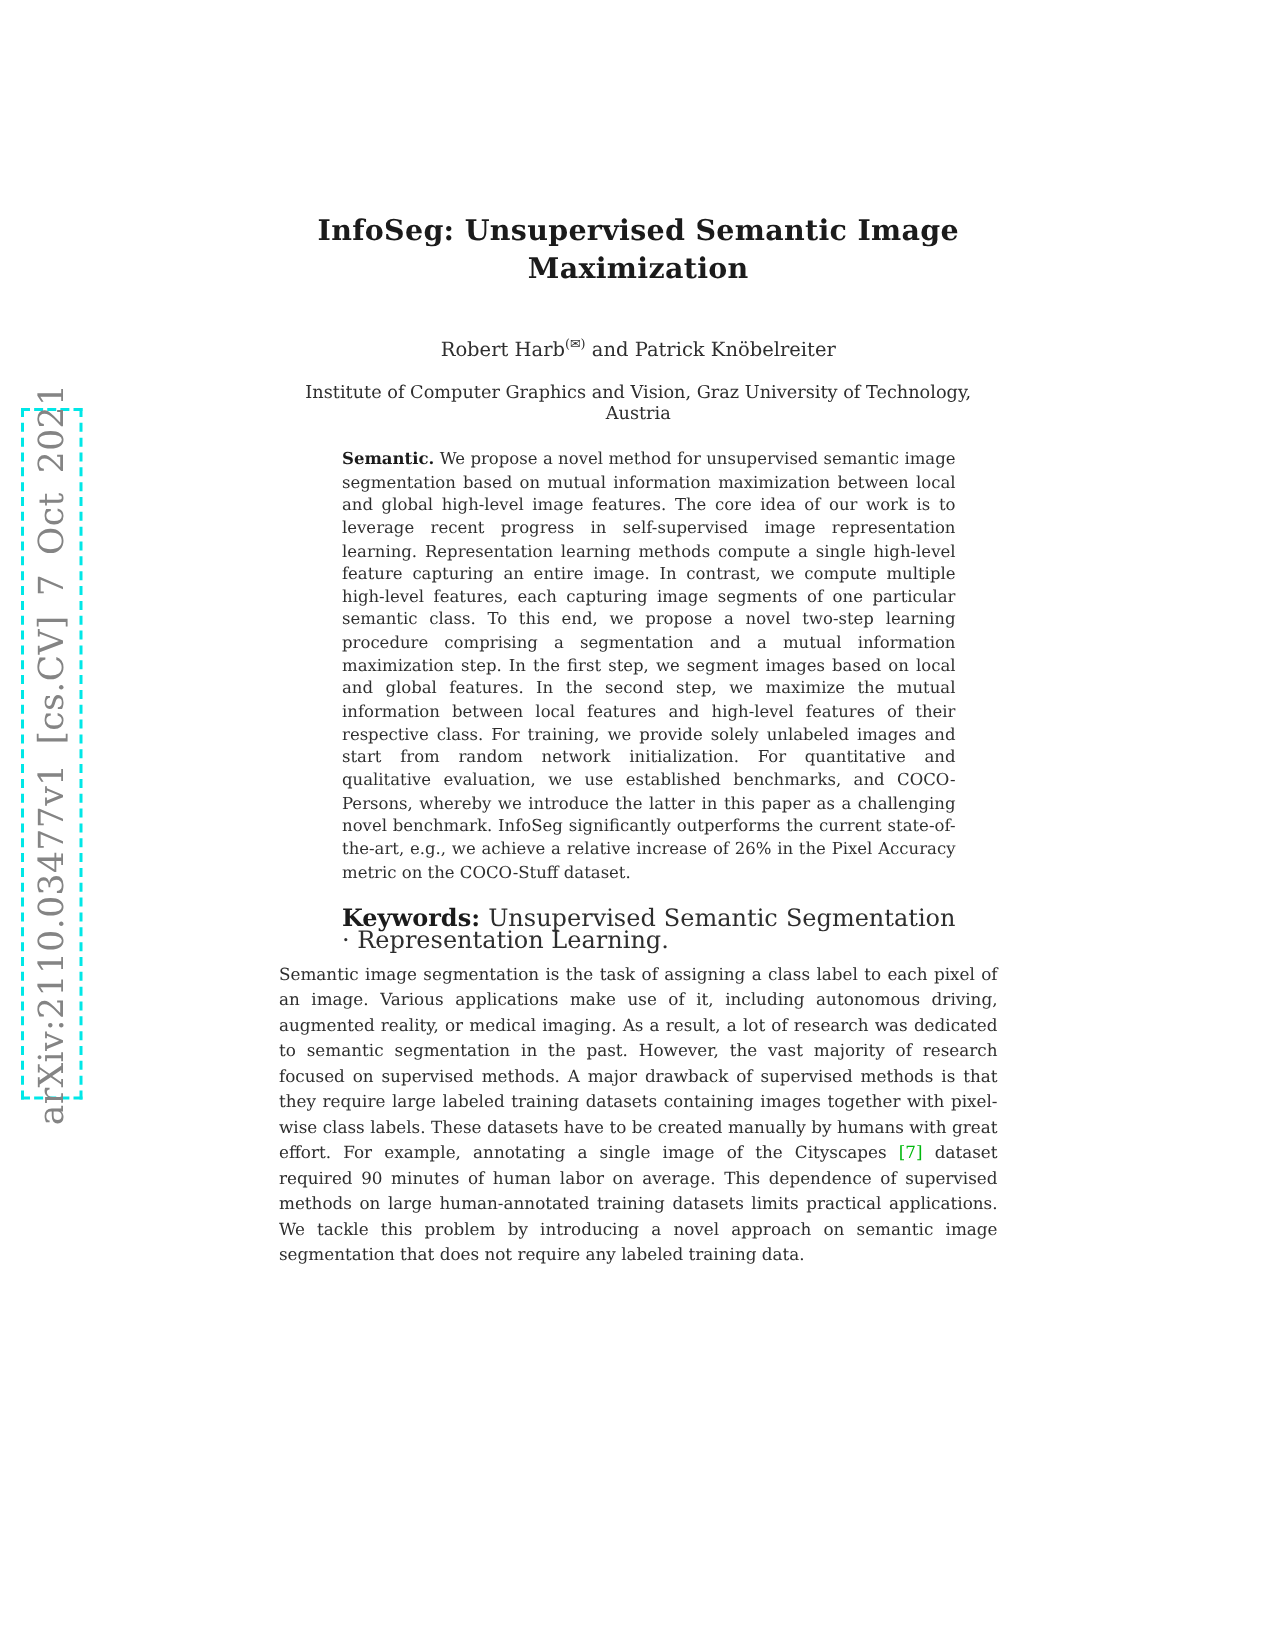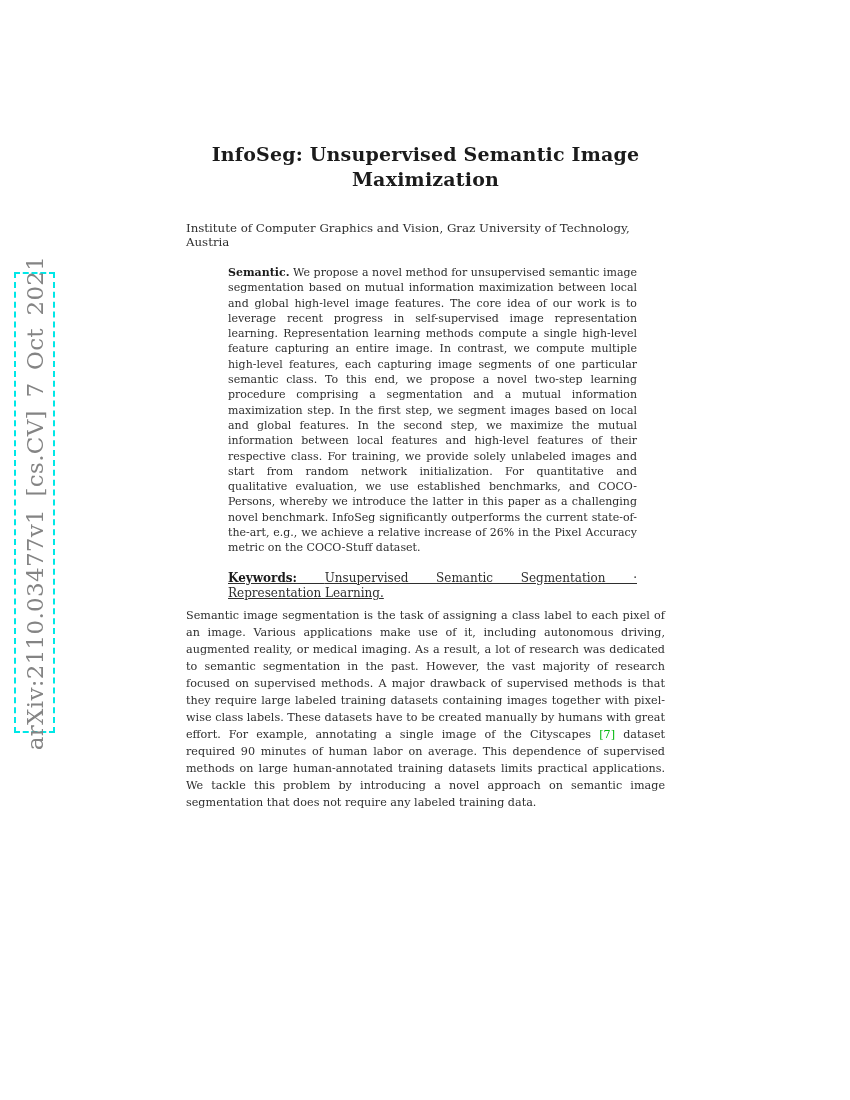--- a/index.html
+++ b/index.html
@@ -45,44 +45,44 @@
   .title-block { margin-top: 10px; }
   .authors-line {
     text-align: center;
     font-size: 13px;
     line-height: 17px;
     margin-top: 30px;
     color: #2e2e2e;
   }
   .authors-line sup { font-size: 8.5px; }
   .institute-line {
+    text-align: center;
     font-size: 11.8px;
     line-height: 14px;
-    margin-top: 29px;
+    margin-top: 12px;
   }
   .email-line {
     text-align: center;
     font-family: "DejaVu Sans Mono", monospace;
     font-size: 10.5px;
     line-height: 14px;
     margin-top: 3px;
     color: #252525;
   }
   .abstract-block {
     margin: 16px 28px 0 42px;
     font-size: 11px;
     line-height: 15.3px;
     text-align: justify;
   }
   .keywords-block {
     margin: 15px 28px 0 42px;
-    font-size: 12px;
+    font-size: 16px;
     line-height: 15.3px;
     text-align: justify;
-    text-decoration: underline;
   }
   .bold-label { font-weight: bold; color: #1b1b1b; }
   .section-heading {
     margin-top: 33px;
     font-size: 17.5px;
     line-height: 22px;
     font-weight: bold;
     color: #1b1b1b;
   }
   .section-number { display: inline-block; margin-right: 17px; }
@@ -103,20 +103,23 @@
     <span class="watermark-text">arXiv:2110.03477v1  [cs.CV]  7 Oct 2021</span>
   </div>
 
   <div class="content">
 
     <div class="title-block">
       <div class="title-line">InfoSeg: Unsupervised Semantic Image</div>
       <div class="title-line">Maximization</div>
     </div>
 
+    <div class="authors-line">
+      <span>Robert Harb</span><sup>(✉)</sup><span> and </span><span>Patrick Knöbelreiter</span>
+    </div>
 
     <div class="institute-line">Institute of Computer Graphics and Vision, Graz University of Technology, Austria</div>
 
 
     <div class="abstract-block">
       <span class="bold-label">Semantic.</span>
       <span>We propose a novel method for unsupervised semantic image segmentation based on mutual information maximization between local and global high-level image features. The core idea of our work is to leverage recent progress in self-supervised image representation learning. Representation learning methods compute a single high-level feature capturing an entire image. In contrast, we compute multiple high-level features, each capturing image segments of one particular semantic class. To this end, we propose a novel two-step learning procedure comprising a segmentation and a mutual information maximization step. In the first step, we segment images based on local and global features. In the second step, we maximize the mutual information between local features and high-level features of their respective class. For training, we provide solely unlabeled images and start from random network initialization. For quantitative and qualitative evaluation, we use established benchmarks, and COCO-Persons, whereby we introduce the latter in this paper as a challenging novel benchmark. InfoSeg significantly outperforms the current state-of-the-art, e.g., we achieve a relative increase of 26% in the Pixel Accuracy metric on the COCO-Stuff dataset.</span>
     </div>
 
     <div class="keywords-block">

